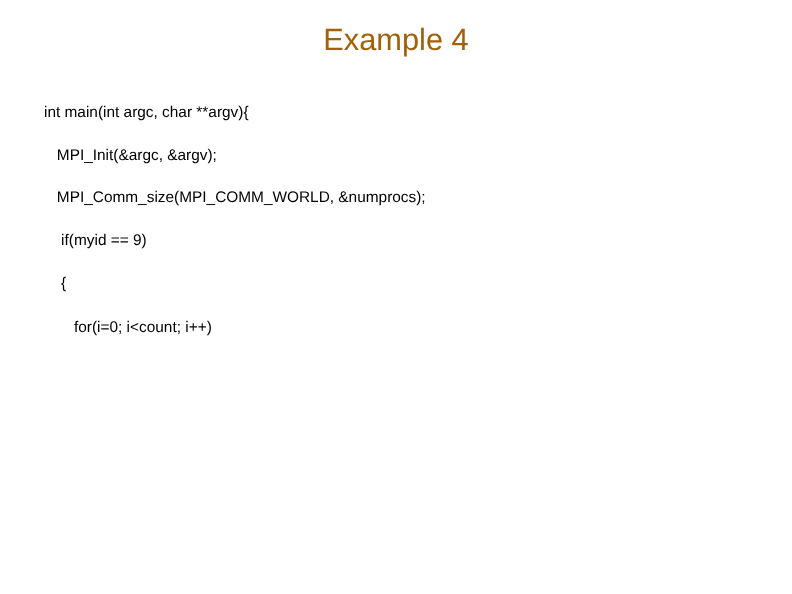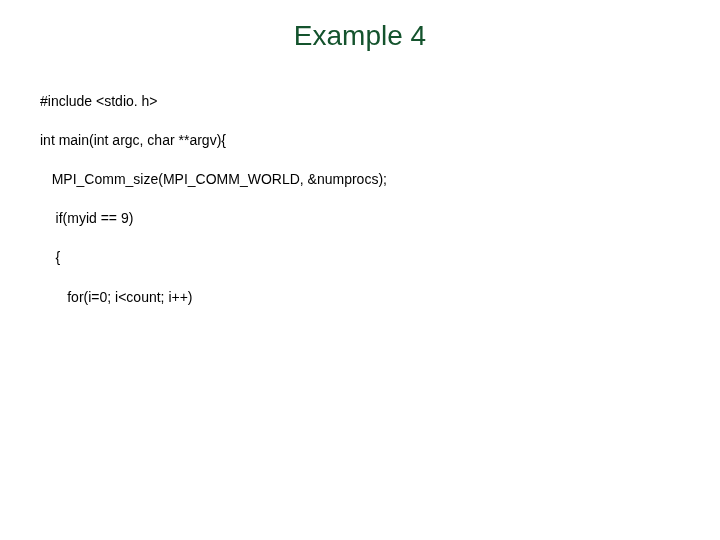--- a/index.html
+++ b/index.html
@@ -10,21 +10,21 @@
     body {
       width: 720px;
       height: 540px;
       background: #ffffff;
       font-family: Arial, Helvetica, sans-serif;
       padding: 20px 40px;
       overflow: hidden;
     }
     .title {
       font-size: 28px;
-      color: #14532d;
+      color: #a16207;
       text-align: center;
       margin-bottom: 20px;
       font-weight: normal;
     }
     .code-block {
       font-size: 14px;
       line-height: 1.4;
       color: #000000;
       white-space: pre;
       font-family: Arial, Helvetica, sans-serif;
@@ -32,22 +32,22 @@
     .code-line {
       display: block;
     }
   </style>
 </head>
 <body>
 
 <h1 class="title">Example 4</h1>
 
 <div class="code-block">
-<span class="code-line">#include &lt;stdio. h&gt;</span>
 <span class="code-line">int main(int argc, char **argv){</span>
+<span class="code-line">   MPI_Init(&amp;argc, &amp;argv);</span>
 <span class="code-line">   MPI_Comm_size(MPI_COMM_WORLD, &amp;numprocs);</span>
 <span class="code-line">    if(myid == 9)</span>
 <span class="code-line">    {</span>
 <span class="code-line">       for(i=0; i&lt;count; i++)</span>
 
 
 
 
 
 

